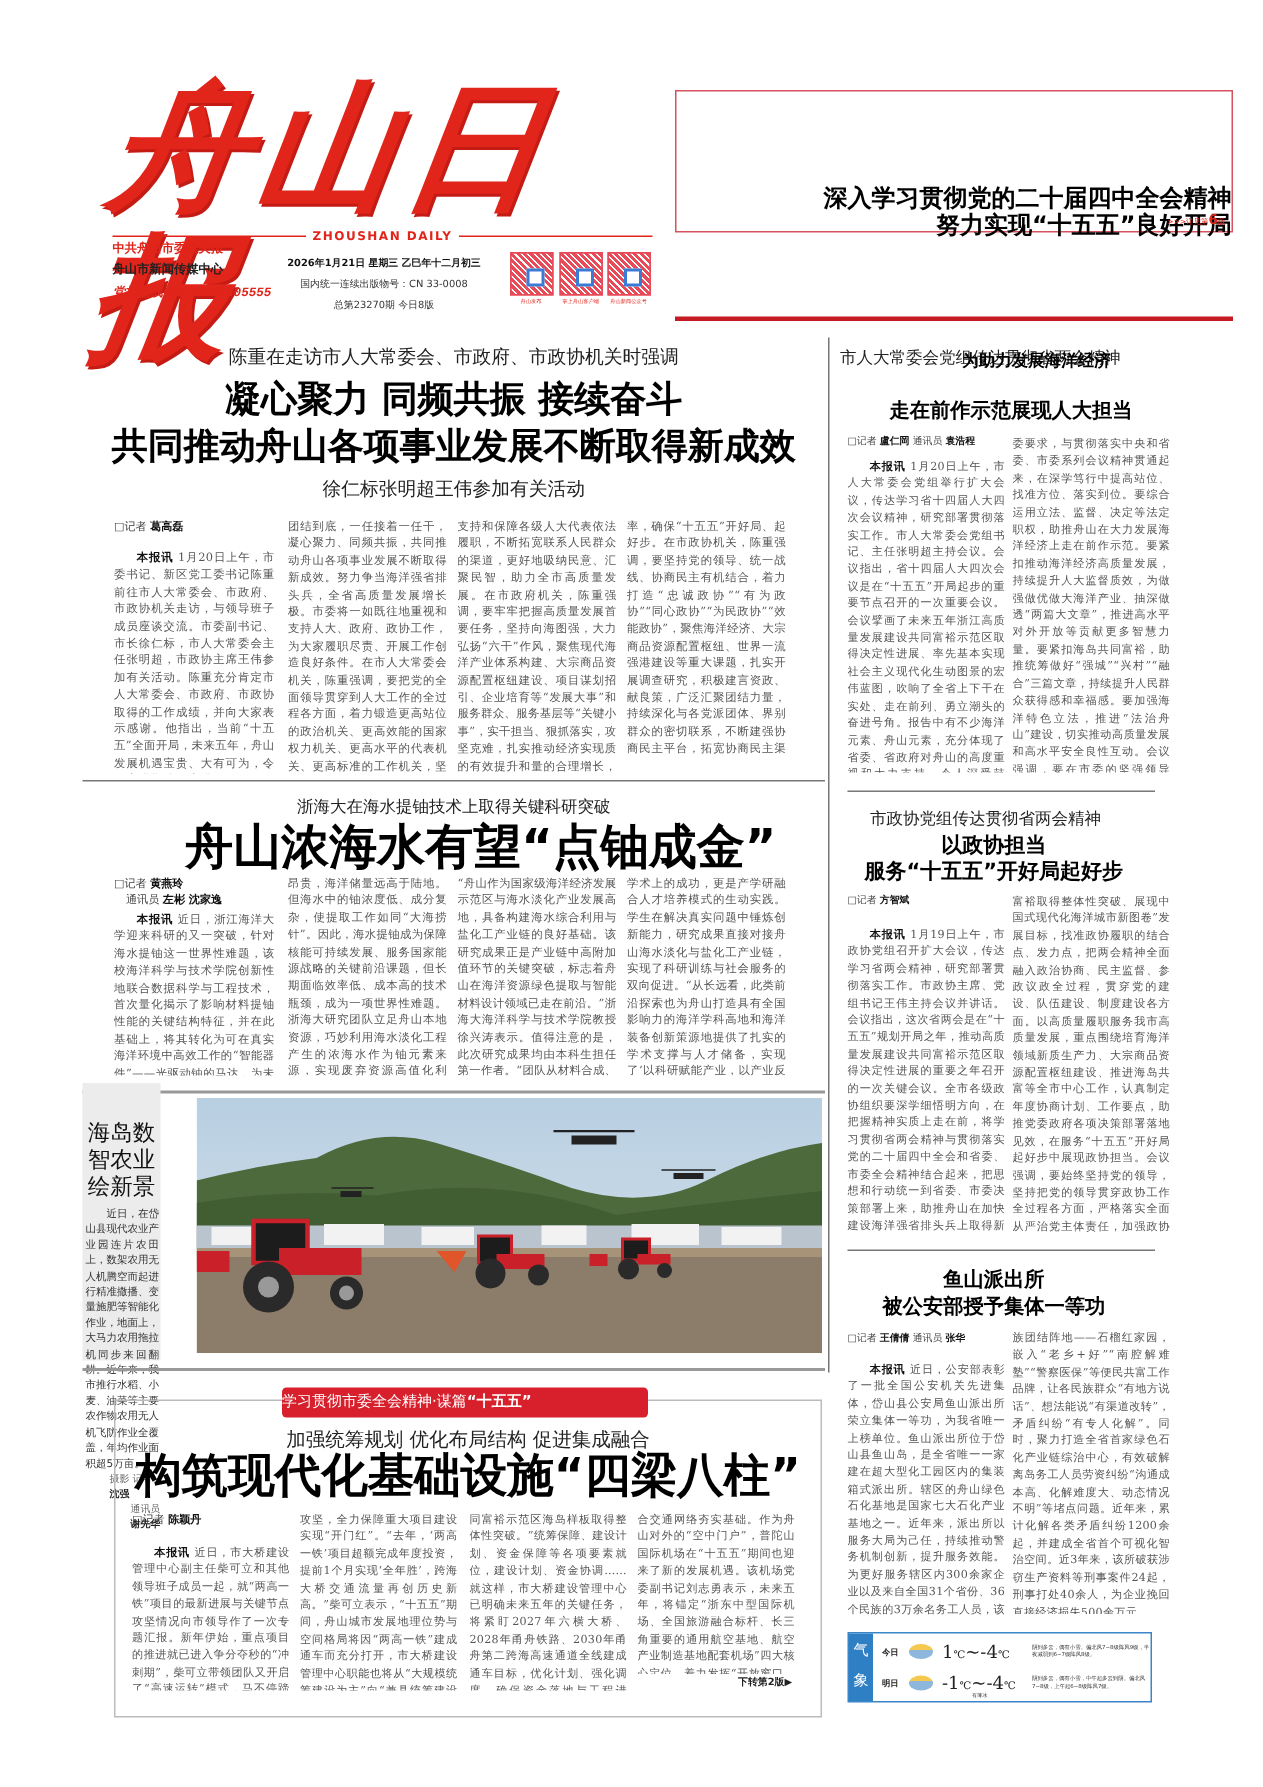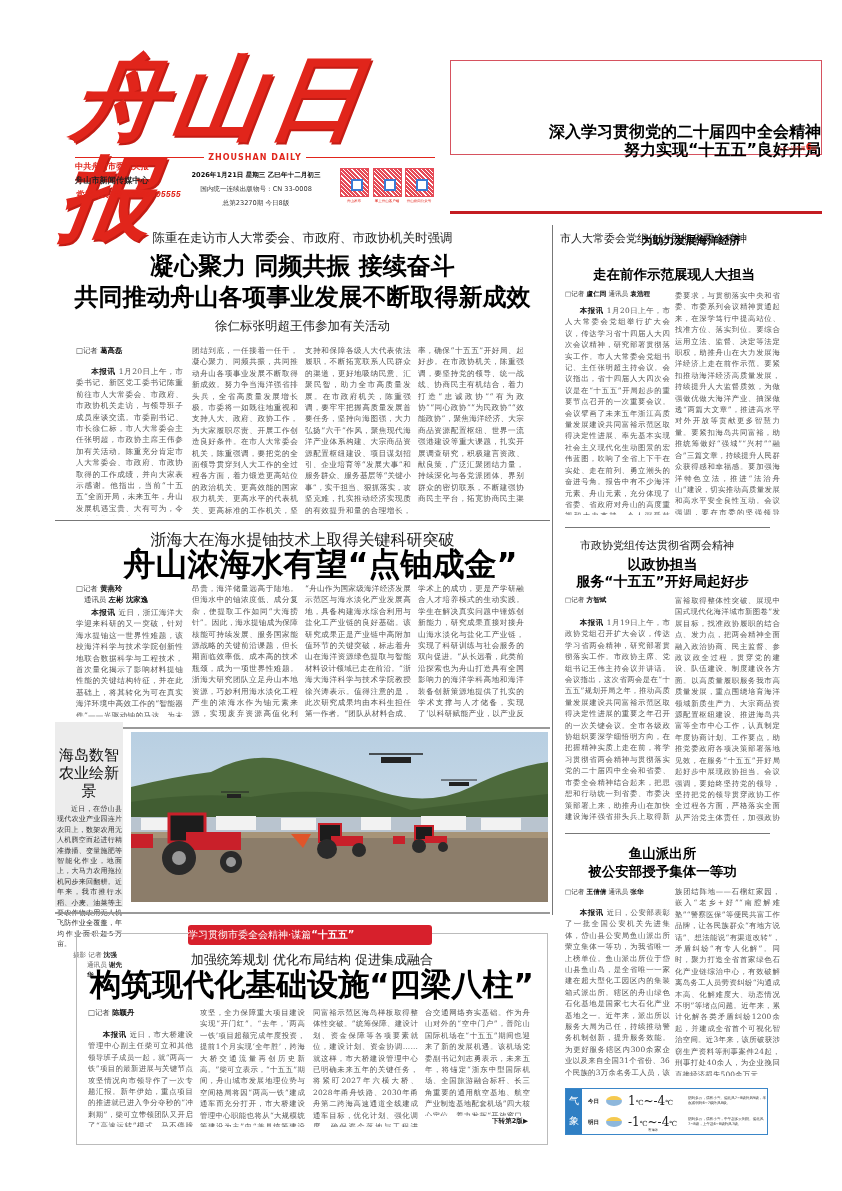--- a/index.html
+++ b/index.html
@@ -30,21 +30,21 @@
 #topbox .t1{position:absolute;left:6px;top:6px;width:356px;font-size:14.5px;line-height:18px;font-family:"DejaVu Sans",sans-serif;color:#111;text-indent:2em;letter-spacing:0.3px}
 #topbox .t2{position:absolute;left:0;top:62px;width:370px;text-align:right;font-size:16px;line-height:18px;font-family:"DejaVu Sans",sans-serif;font-weight:bold;color:#000}
 #topbox .more{position:absolute;right:4px;bottom:2px;font-size:5px;color:#e1251b;font-family:"DejaVu Sans",sans-serif}
 #topbox .more b{font-size:9px}
 #redbar{left:450px;top:211px;width:372px;height:3px;background:#c41c22}
 .hrule{position:absolute;height:1px;background:#777}
 .vrule{position:absolute;width:1px;background:#777}
 .kicker{font-family:"DejaVu Sans",sans-serif;text-align:center;color:#222}
 .headline{font-family:"DejaVu Sans",sans-serif;text-align:center;font-weight:bold;color:#000}
 
-#featbox{left:55px;top:722px;width:68px;height:185px;background:#ececec}
+#featbox{left:55px;top:722px;width:52px;height:185px;background:#ececec}
 #featbox .ft{font-family:"DejaVu Sans",sans-serif;font-size:15px;line-height:18px;text-align:center;color:#111;margin-top:24px}
 #featbox .fb{font-size:7px;line-height:10.4px;color:#333;padding:4px 1px 0 2px;text-indent:2em;text-align:justify;font-family:"DejaVu Sans",sans-serif}
 #featbox .fc{font-size:6.6px;line-height:10px;color:#666;padding-left:18px;font-family:"DejaVu Sans",sans-serif}
 #featbox .fc b{color:#222}
 #photo{left:131px;top:732px;width:417px;height:170px;overflow:hidden}
 
 #bottombox{left:76px;top:933px;width:472px;height:212px;border:1px solid #bbb}
 #banner{left:188px;top:925px;width:244px;height:20px;background:#d7202c;color:#fff;border-radius:3px;font-family:"DejaVu Sans",sans-serif;font-size:10px;line-height:20px;text-align:left}
 #banner b{font-weight:bold}
 
@@ -111,21 +111,21 @@
 <div class="abs kicker" style="left:560px;top:231px;width:262px;font-size:11px;text-align:left">市人大常委会党组传达贯彻省两会精神</div>
 <div class="abs headline" style="left:560px;top:232px;width:262px;font-size:11px;line-height:17px">为助力发展海洋经济</div>
 <div class="abs headline" style="left:543px;top:266px;width:262px;font-size:13.5px;line-height:17px">走在前作示范展现人大担当</div>
 <div class="abs byline" style="left:565px;top:288px;font-size:6.6px"><span>□记者</span> <b>盧仁岡</b> <span>通讯员</span> <b>袁浩程</b></div>
 <div class="col body-text" style="left:565px;top:305px;width:105px;height:210px;font-size:7.4px">
     <p><span class="lead">本报讯</span> <span>1月20日上午，市人大常委会党组举行扩大会议，传达学习省十四届人大四次会议精神，研究部署贯彻落实工作。市人大常委会党组书记、主任张明超主持会议。会议指出，省十四届人大四次会议是在“十五五”开局起步的重要节点召开的一次重要会议。会议擘画了未来五年浙江高质量发展建设共同富裕示范区取得决定性进展、率先基本实现社会主义现代化生动图景的宏伟蓝图，吹响了全省上下干在实处、走在前列、勇立潮头的奋进号角。报告中有不少海洋元素、舟山元素，充分体现了省委、省政府对舟山的高度重视和大力支持，令人深受鼓舞、倍感振奋。会议强调，要把思想和行动统一到省委、市委部署上来，把贯彻落实好省人代会精神和市</span></p>
   </div>
 <div class="col body-text" style="left:675px;top:290px;width:105px;height:225px;font-size:7.4px">委要求，与贯彻落实中央和省委、市委系列会议精神贯通起来，在深学笃行中提高站位、找准方位、落实到位。要综合运用立法、监督、决定等法定职权，助推舟山在大力发展海洋经济上走在前作示范。要紧扣推动海洋经济高质量发展，持续提升人大监督质效，为做强做优做大海洋产业、抽深做透“两篇大文章”，推进高水平对外开放等贡献更多智慧力量。要紧扣海岛共同富裕，助推统筹做好“强城”“兴村”“融合”三篇文章，持续提升人民群众获得感和幸福感。要加强海洋特色立法，推进“法治舟山”建设，切实推动高质量发展和高水平安全良性互动。会议强调，要在市委的坚强领导下，为即将召开的市八届人大六次会议凝聚思想共识，进一步落实落细各项筹备工作，确保大会胜利圆满召开，切实把党委的决策意图转化为人民群众的共同意志和自觉行动。</div>
 <div class="hrule" style="left:565px;top:527px;width:205px"></div>
 
-<div class="abs kicker" style="left:55px;top:530px;width:495px;font-size:16px">浙海大在海水提铀技术上取得关键科研突破</div>
+<div class="abs kicker" style="left:55px;top:530px;width:495px;font-size:11px">浙海大在海水提铀技术上取得关键科研突破</div>
 <div class="abs headline" style="left:73px;top:549px;width:495px;font-size:32px;line-height:30px">舟山浓海水有望“点铀成金”</div>
 <div class="abs byline" style="left:76px;top:583px;line-height:11px">
   <div><span>□记者</span> <b>黄燕玲</b></div>
   <div style="padding-left:8px"><span>通讯员</span> <b>左彬 沈家逸</b></div>
 </div>
 <div class="col body-text" style="left:76px;top:607px;width:107px;height:110px">
     <p><span class="lead">本报讯</span> <span>近日，浙江海洋大学迎来科研的又一突破，针对海水提铀这一世界性难题，该校海洋科学与技术学院创新性地联合数据科学与工程技术，首次量化揭示了影响材料提铀性能的关键结构特征，并在此基础上，将其转化为可在真实海洋环境中高效工作的“智能器件”——光驱动铀的马达，为未来高效开发海洋铀资源提供了新思路与新路径。其相关成果已发表于国际权威期刊。铀作为重要的能源金属，价格</span></p>
   </div>
 <div class="col body-text" style="left:192px;top:583px;width:106px;height:134px">昂贵，海洋储量远高于陆地。但海水中的铀浓度低、成分复杂，使提取工作如同“大海捞针”。因此，海水提铀成为保障核能可持续发展、服务国家能源战略的关键前沿课题，但长期面临效率低、成本高的技术瓶颈，成为一项世界性难题。浙海大研究团队立足舟山本地资源，巧妙利用海水淡化工程产生的浓海水作为铀元素来源，实现废弃资源高值化利用。这一突破不仅提升了海水淡化工程的综合利用效率，也为舟山构建“海水淡化—资源提取—盐化工”产业链提供了关键技术支撑。</div>
 <div class="col body-text" style="left:305px;top:583px;width:106px;height:134px">“舟山作为国家级海洋经济发展示范区与海水淡化产业发展高地，具备构建海水综合利用与盐化工产业链的良好基础。该研究成果正是产业链中高附加值环节的关键突破，标志着舟山在海洋资源绿色提取与智能材料设计领域已走在前沿。”浙海大海洋科学与技术学院教授徐兴涛表示。值得注意的是，此次研究成果均由本科生担任第一作者。“团队从材料合成、性能测试到数据建模、论文撰写，全程由本科生主导推进，体现了他们优秀的科研素养与创新能力。”徐兴涛表示，此次突破不仅是</div>

